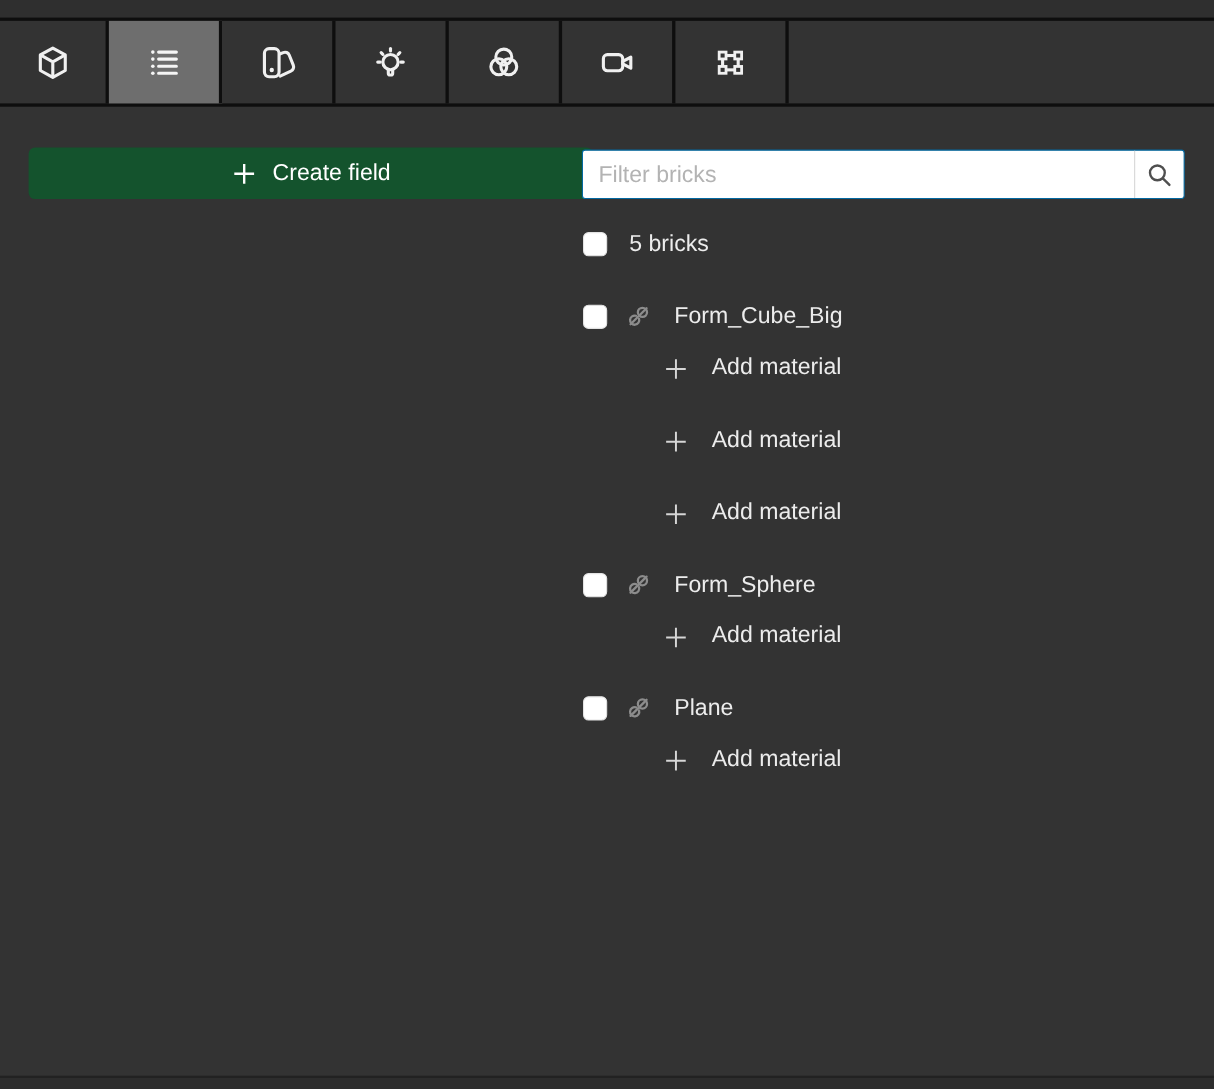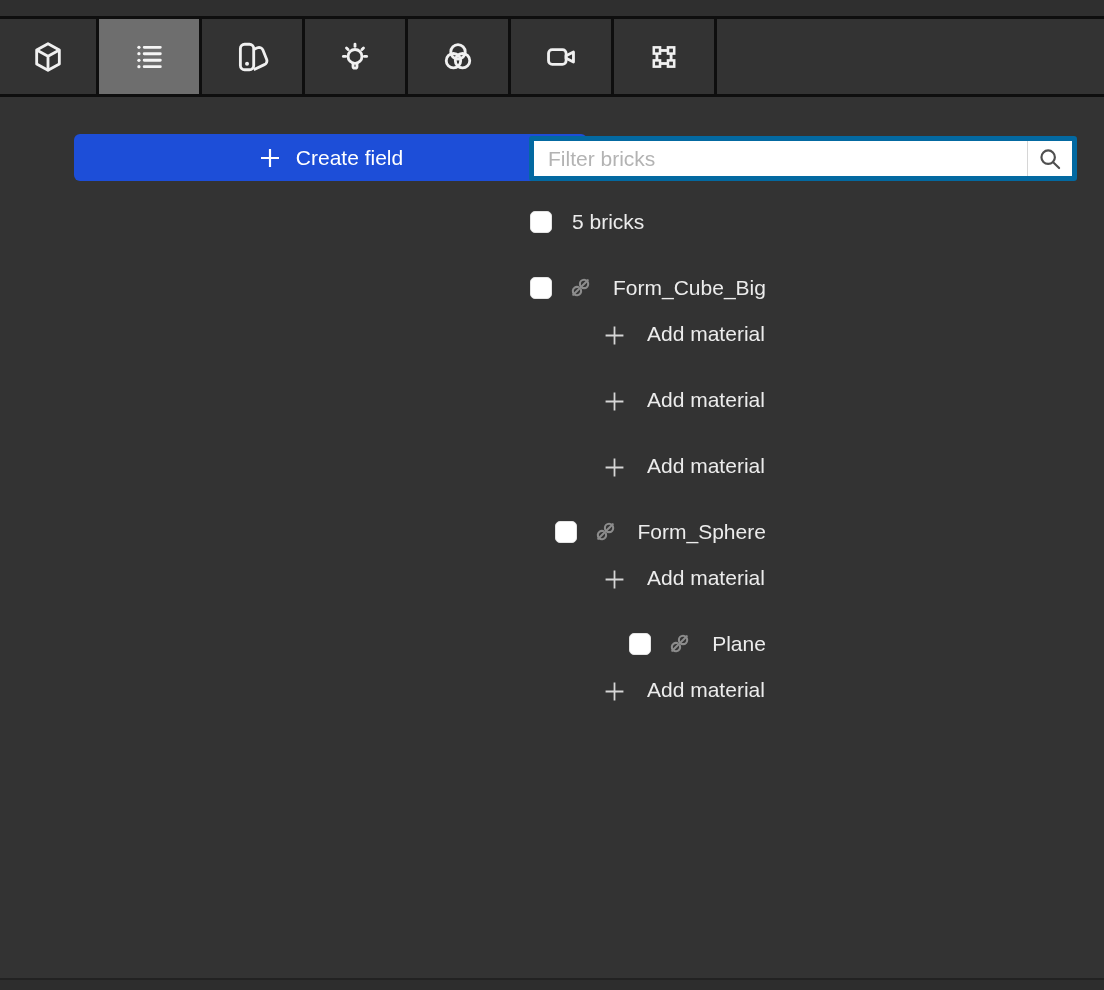--- a/index.html
+++ b/index.html
@@ -26,28 +26,28 @@
   .tab:first-child { width:99px; }
   .tab.selected { background:#6e6e6e; }
   .toolbar .spacer { flex:1 1 auto; }
   .tab svg { display:block; }
 
   
   .main { position:absolute; top:103px; left:0; right:0; bottom:12px; }
 
   .create-field-button {
     position:absolute; left:26px; top:31px; width:513px; height:47px;
-    background:#1d4ed8; border:none; border-radius:6px;
+    background:#14532d; border:none; border-radius:6px;
     display:flex; align-items:center; justify-content:center; gap:14px;
-    color:#ffffff; font-size:21px; font-family:inherit; cursor:pointer;margin-left:48px;
+    color:#ffffff; font-size:21px; font-family:inherit; cursor:pointer;
   }
 
   .filter-box {
     position:absolute; left:529px; top:33px; width:548px; height:45px;
-    background:#ffffff; border:5px solid #0369a1; border-radius:3px;
+    background:#ffffff; border:1px solid #0369a1; border-radius:3px;
     display:flex; align-items:stretch;
   }
   .filter-box input {
     flex:1 1 auto; border:none; outline:none; background:transparent;
     font-family:inherit; font-size:21px; color:#333; padding:0 14px; min-width:0;
   }
   .filter-box input::placeholder { color:#b3b3b3; }
   .search-btn {
     flex:0 0 45px; border:none; background:transparent; border-left:1px solid #d6d6d6;
     display:flex; align-items:center; justify-content:center; cursor:pointer;
@@ -60,21 +60,21 @@
     width:22px; height:22px; background:#ffffff; border:1px solid #e3e3e3;
     border-radius:5px; flex:0 0 auto; cursor:pointer;
   }
 
   .summary-row {
     display:flex; align-items:center; gap:20px; height:23px; margin-bottom:43px;
   }
   .summary-label { font-size:21px; color:#ececec; }
 
   .brick-block { margin-bottom:42px; }
-  .name-row { display:flex; align-items:center; height:23px;justify-content:flex-end; }
+  .name-row { display:flex; align-items:center; height:23px; }
   .name-row .unlink { margin-left:16px; flex:0 0 auto; display:flex; }
   .brick-name { margin-left:20px; font-size:21px; color:#ececec; }
 
   .add-row {
     display:flex; align-items:flex-end; gap:22px;
     margin:23px 0 0 74px; height:24px;
     background:none; border:none; color:#ececec; font-family:inherit;
     font-size:21px; cursor:pointer; padding:0;
   }
 

